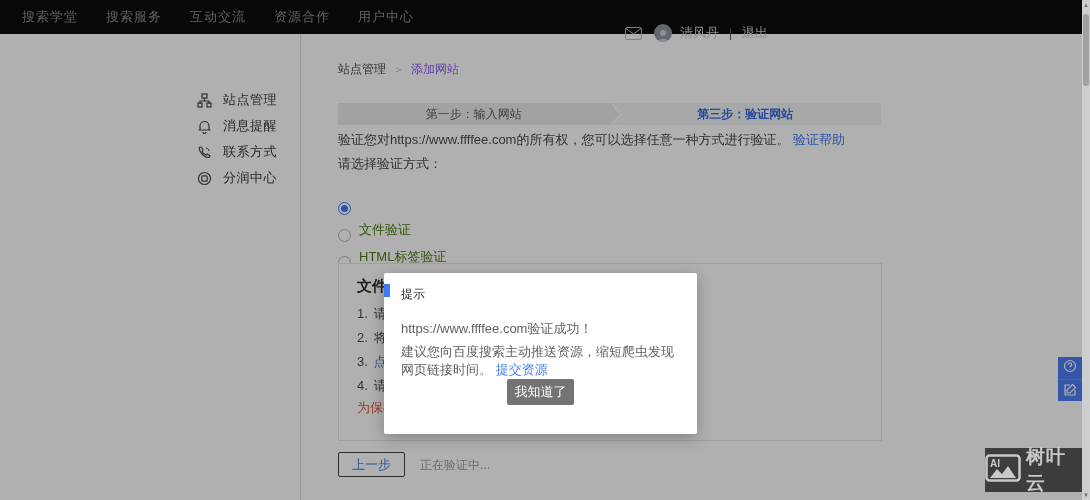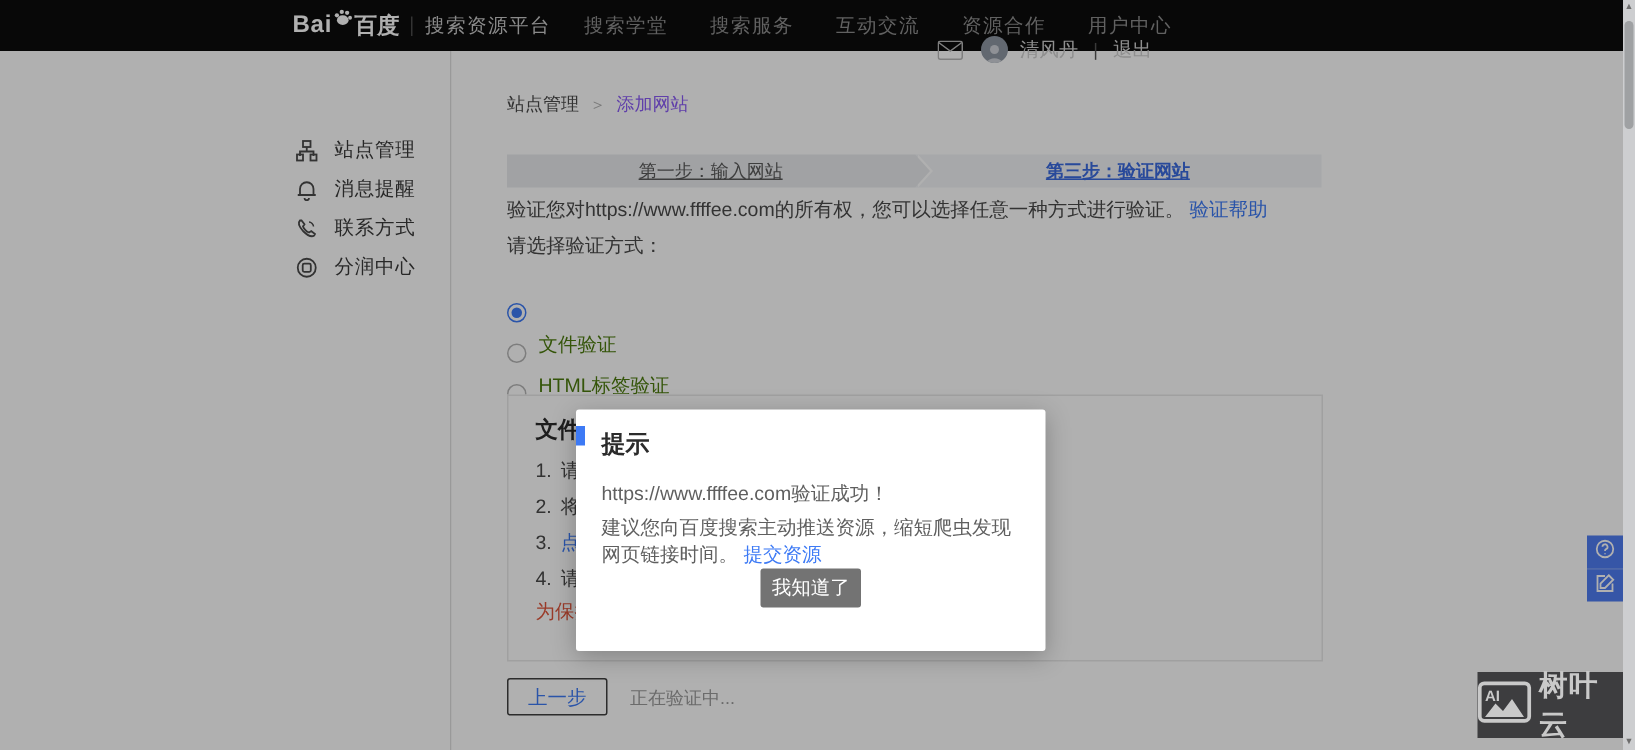--- a/index.html
+++ b/index.html
@@ -35,21 +35,21 @@
 
   
   .main { position:absolute; left:301px; top:34px; right:8px; bottom:0; background:#fff; }
   .breadcrumb { position:absolute; left:37px; top:27px; font-size:12px; display:flex; align-items:center; }
   .bc-parent { color:#4a4a4a; cursor:pointer; }
   .bc-sep { color:#b0b0b0; margin:0 7px; font-size:11px; }
   .bc-current { color:#8b5cf6; }
 
   .steps { position:absolute; left:37px; top:69px; width:543px; height:22px; display:flex; }
   .step { flex:1; position:relative; display:flex; align-items:center; justify-content:center;
-          font-size:12px; color:#5a5a5a; background:#e9ebee;text-decoration:underline; }
+          font-size:12px; color:#5a5a5a; background:#e9ebee; }
   .step .arrow-gap, .step .arrow { position:absolute; top:0; width:0; height:0;
           border-top:11px solid transparent; border-bottom:11px solid transparent; }
   .step .arrow-gap { right:-12px; border-left:10px solid #ffffff; z-index:2; }
   .step .arrow { right:-10px; border-left:10px solid #e9ebee; z-index:3; }
   .step.active { background:#f2f4f7; color:#3a6ae0; font-weight:bold; }
 
   .intro { position:absolute; left:37px; top:97px; font-size:13px; color:#4a4a4a; }
   .link { color:#3d7af5; cursor:pointer; text-decoration:none; }
   .choose { position:absolute; left:37px; top:121px; font-size:13px; color:#4a4a4a; }
 
@@ -76,21 +76,21 @@
   .float-btns { position:absolute; left:1058px; top:357px; width:24px; z-index:20; }
   .float-btn { width:24px; height:22px; background:#4f7df2; display:flex; align-items:center;
                justify-content:center; cursor:pointer; }
   .float-btn + .float-btn { border-top:1px solid #6b92f4; }
 
   
   .backdrop { position:absolute; left:0; top:0; width:1082px; height:500px;
               background:rgba(0,0,0,0.31); z-index:40; }
   .modal { position:absolute; left:384px; top:273px; width:313px; height:161px; background:#fff;
            border-radius:2px; box-shadow:0 4px 16px rgba(0,0,0,0.25); z-index:50; }
-  .modal-title { position:absolute; left:17px; top:13px; font-size:16px; font-weight:bold; color:#2b2b2b; }
+  .modal-title { position:absolute; left:17px; top:13px; font-size:12px; font-weight:normal; color:#2b2b2b; }
   .modal-line1 { position:absolute; left:17px; top:47px; font-size:13px; color:#5f5f5f; }
   .modal-line2 { position:absolute; left:17px; top:70px; font-size:13px; color:#5f5f5f; width:285px; }
   .modal-btn { position:absolute; left:123px; top:106px; width:67px; height:26px; background:#737373;
                border:none; border-radius:2px; color:#fff; font-size:13px; cursor:pointer;
                display:flex; align-items:center; justify-content:center; }
   .blue-sliver { position:absolute; left:384px; top:284px; width:6px; height:13px; background:#3d7af5; z-index:55; }
 
   
   .watermark { position:absolute; left:985px; top:448px; width:97px; height:44px;
                background:rgba(52,52,54,0.93); z-index:60; display:flex; align-items:center;
@@ -99,35 +99,20 @@
 
   
   .scrollbar { position:absolute; right:0; top:0; width:8px; height:500px; background:#cdced0; z-index:70; }
   .sb-thumb { position:absolute; left:1px; top:14px; width:6px; height:72px; background:#9fa1a3; border-radius:3px; }
   .sb-arrow { position:absolute; left:0; width:8px; font-size:6px; color:#6d6d6d; text-align:center; }
 </style>
 </head>
 <body>
 
 <div class="topnav">
-  <div class="logo-area">
-    <span class="logo-bai">Bai</span>
-    <span class="logo-paw">
-      <svg width="13" height="13" viewBox="0 0 20 20">
-          <ellipse cx="10" cy="13" rx="6" ry="5" fill="#fff"></ellipse>
-          <circle cx="4" cy="8" r="2.2" fill="#fff"></circle>
-          <circle cx="9" cy="4.5" r="2.2" fill="#fff"></circle>
-          <circle cx="14.5" cy="5.5" r="2.2" fill="#fff"></circle>
-          <circle cx="17.5" cy="10.5" r="2" fill="#fff"></circle>
-        </svg>
-    </span>
-    <span class="logo-du">百度</span>
-    <span class="logo-divider"></span>
-    <span class="platform">搜索资源平台</span>
-  </div>
   <div class="nav-items">
     <span class="nav-item">搜索学堂</span>
     <span class="nav-item">搜索服务</span>
     <span class="nav-item">互动交流</span>
     <span class="nav-item">资源合作</span>
     <span class="nav-item">用户中心</span>
   </div>
   <div class="nav-right">
     <span class="mail-icon">
       <svg width="17" height="13" viewBox="0 0 17 13">

